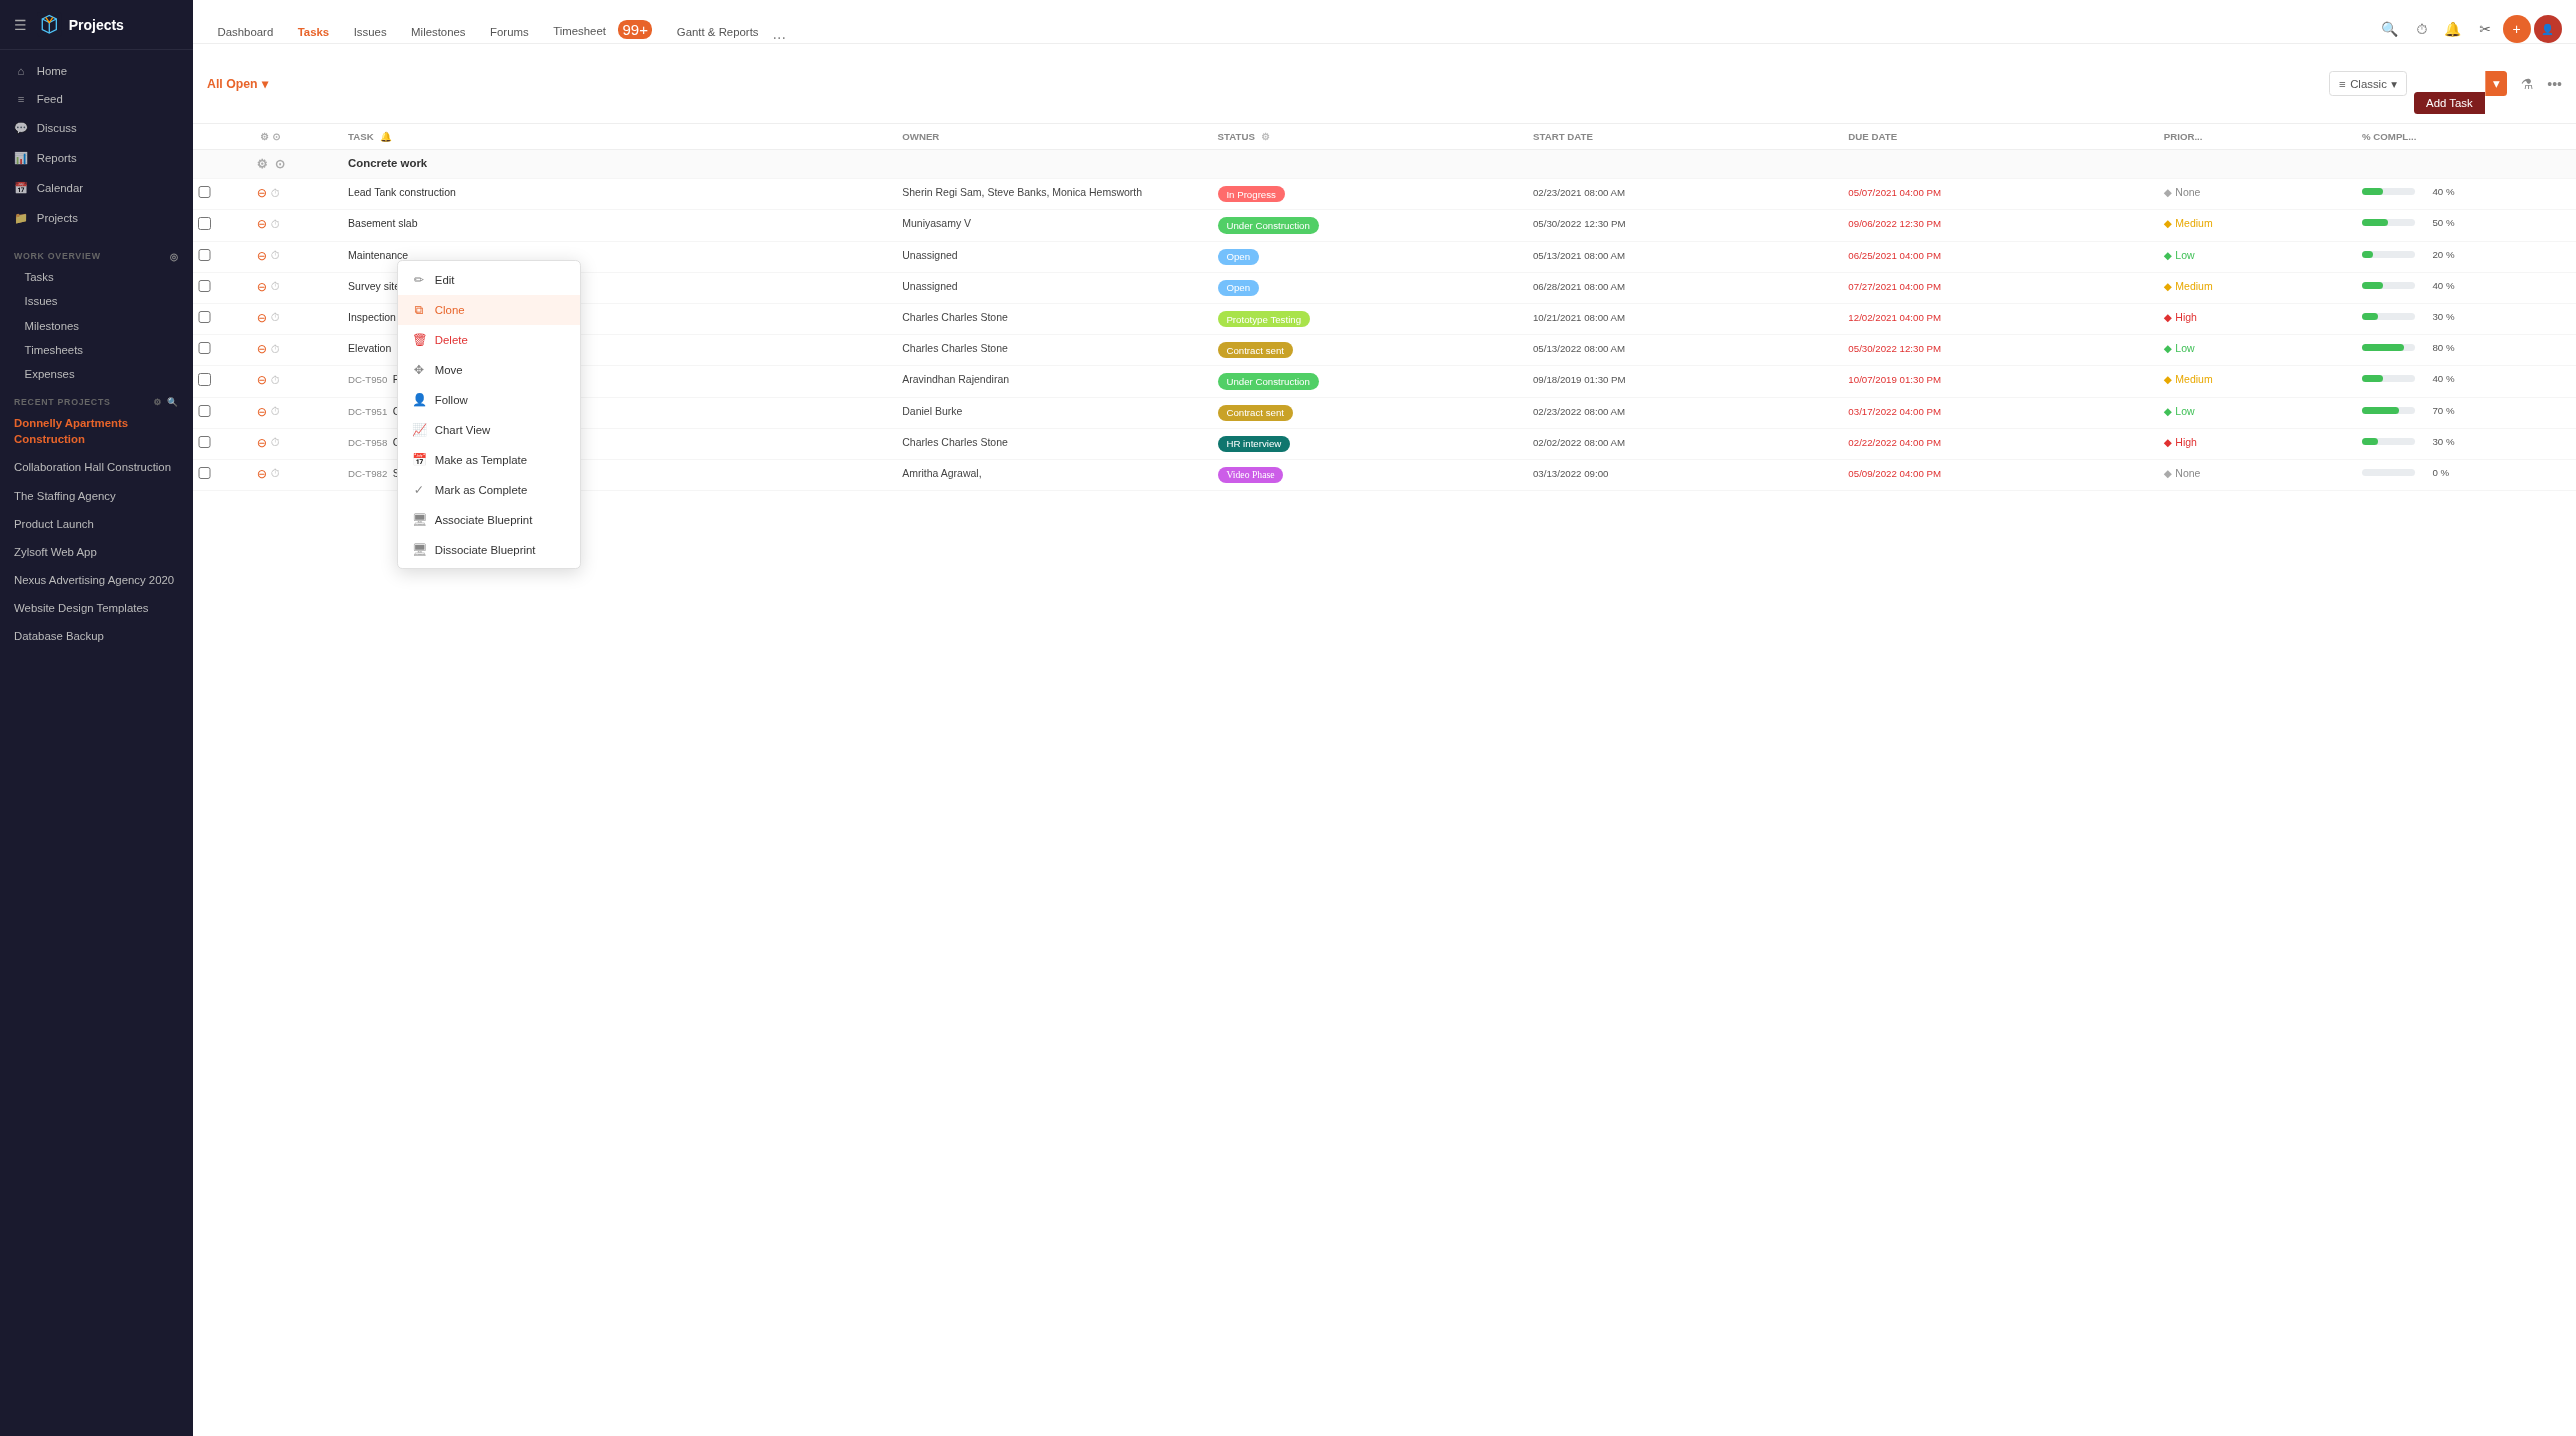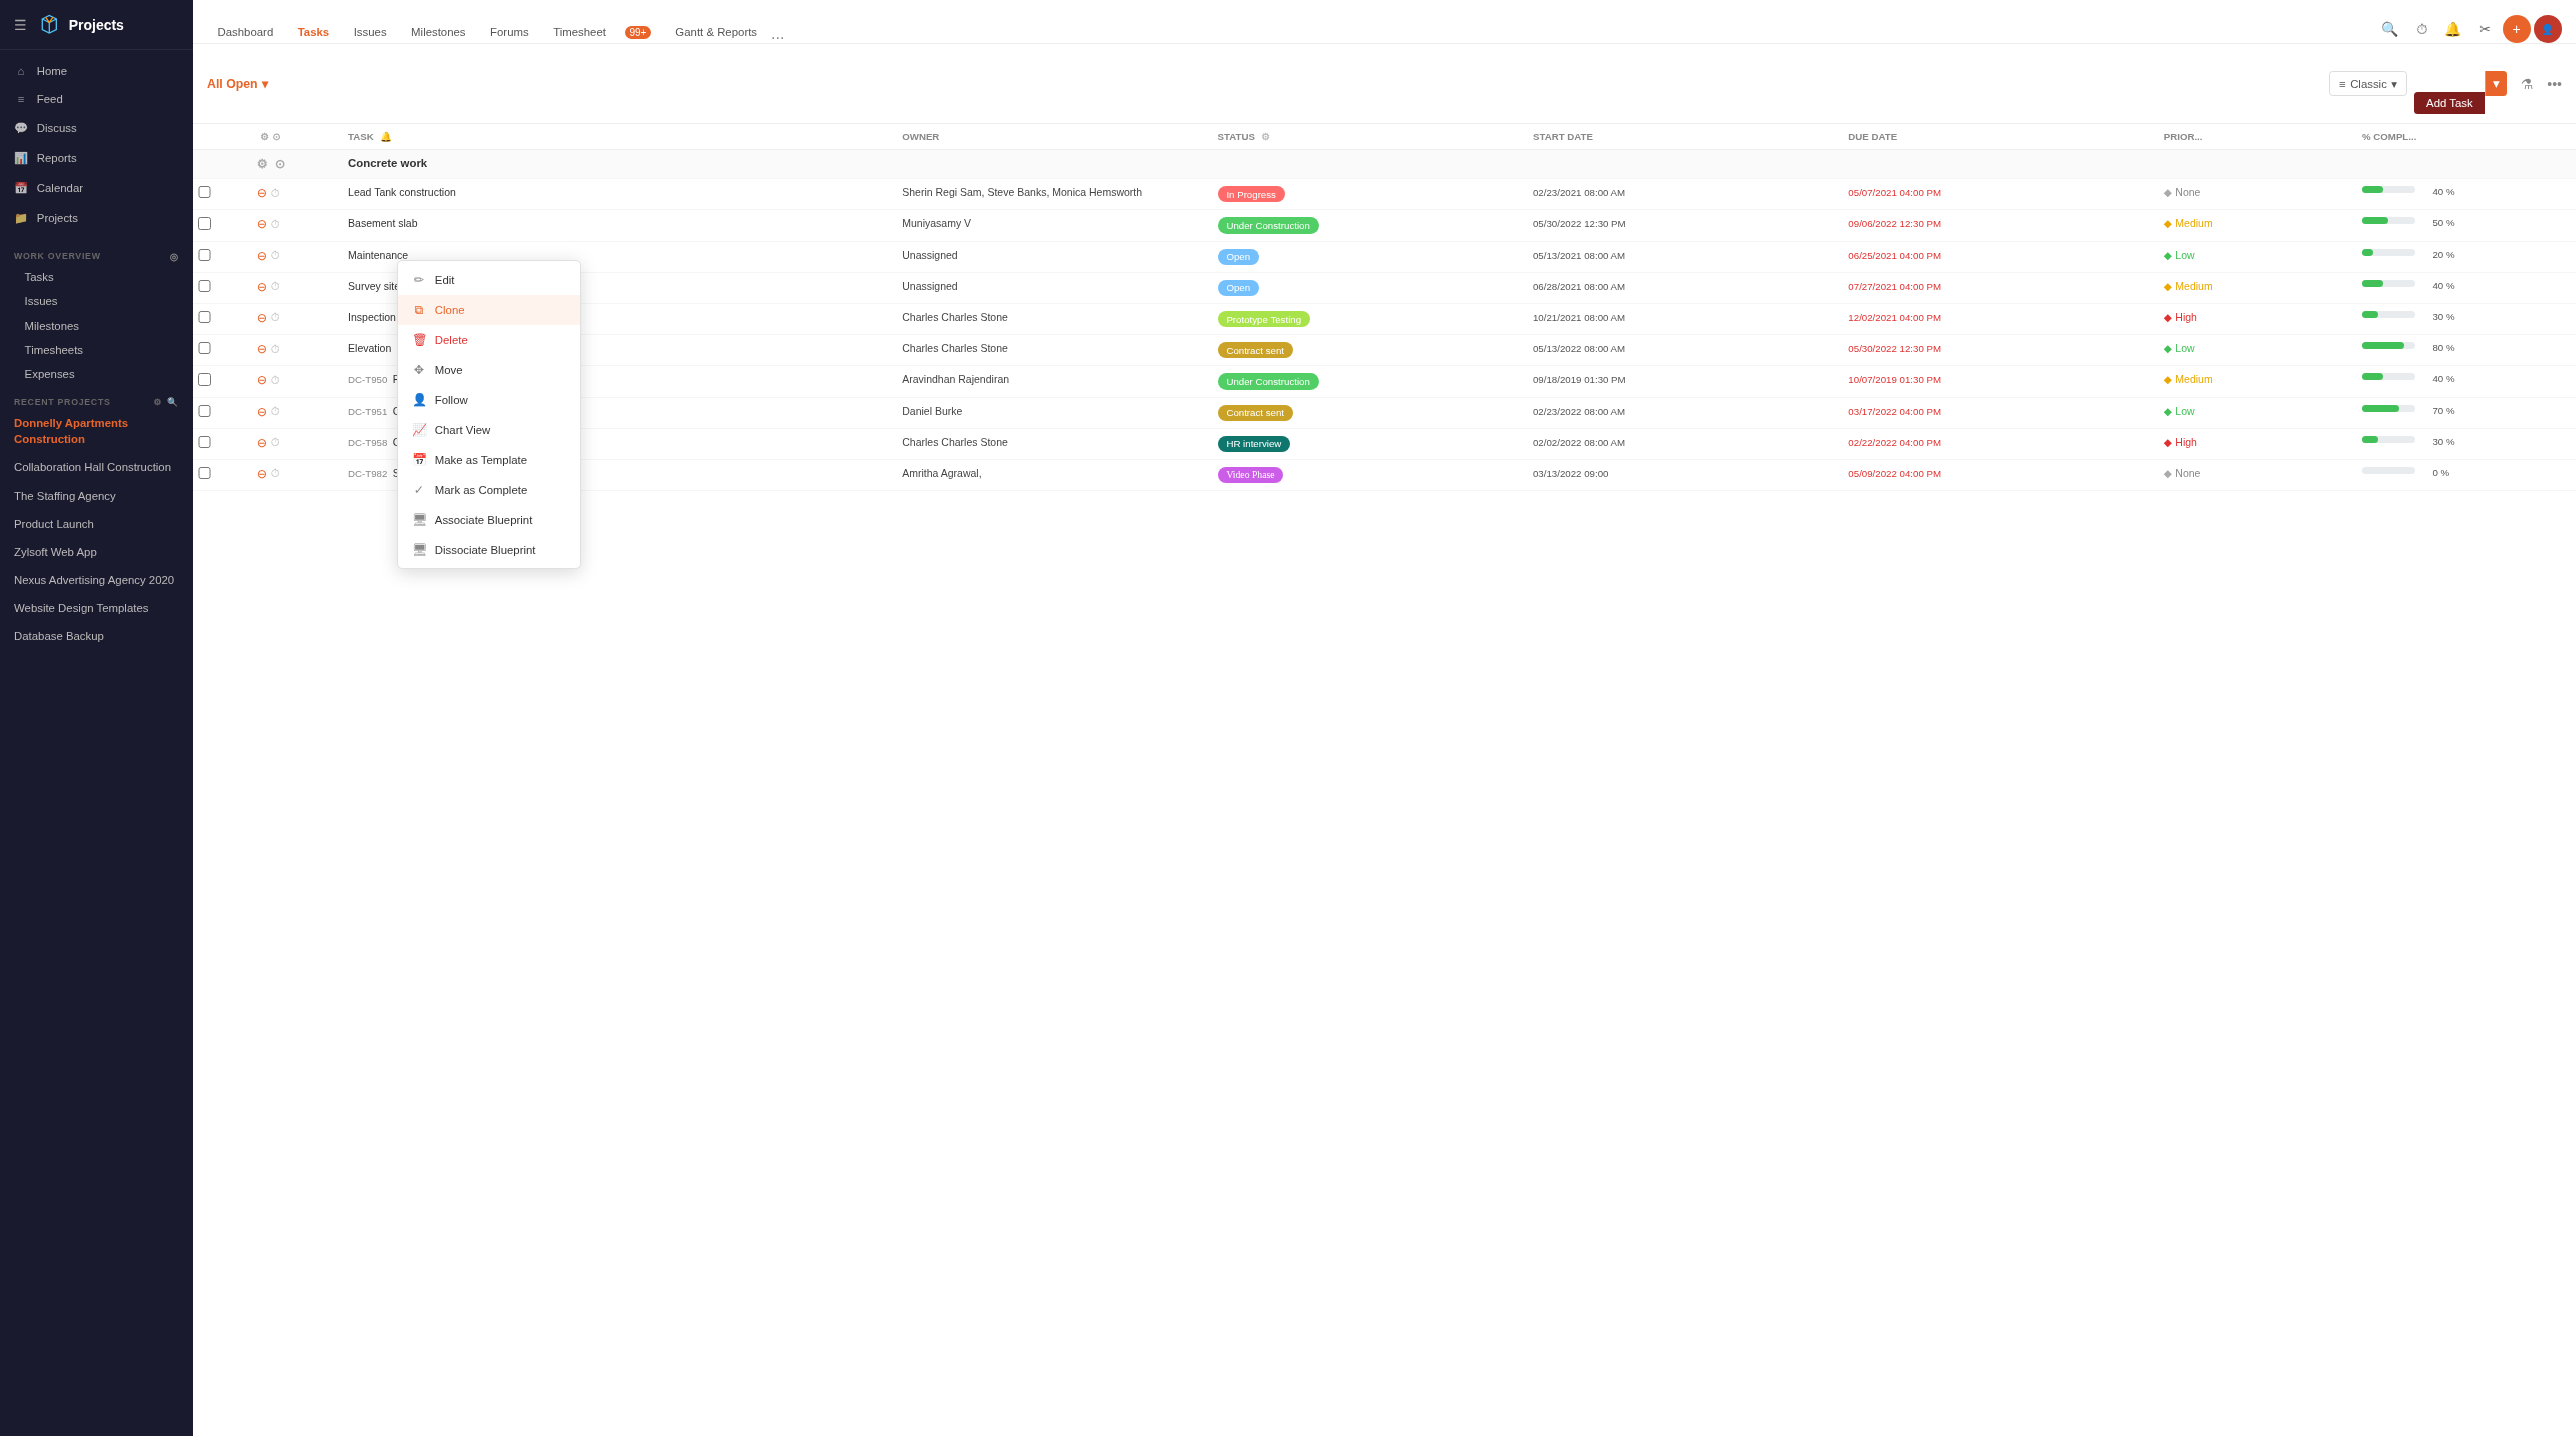--- a/index.html
+++ b/index.html
@@ -19,21 +19,21 @@
     .recent-project-item { padding: 6.1px 14px; color: #bbb; cursor: pointer; font-size: 11.4px; line-height: 1.4; }
     .recent-project-item.active { color: #e8642a; font-weight: 600; }
 
     
     .main { flex: 1; display: flex; flex-direction: column; overflow: hidden; background: #fff; }
 
     
     .topnav { display: flex; align-items: flex-end; padding: 0 14px; height: 44px; border-bottom: 0.9px solid #eee; gap: 3.5px; flex-shrink: 0; }
     .topnav-item { padding: 5.3px 10.5px; color: #555; cursor: pointer; font-size: 11.4px; border-radius: 3.5px; white-space: nowrap; }
     .topnav-item.active { color: #e8642a; font-weight: 600; }
-    .topnav-badge { background: #e8642a; color: #fff; font-size: 10px; padding: 0.9px 4.4px; border-radius: 8.8px; margin-left: 16px; }
+    .topnav-badge { background: #e8642a; color: #fff; font-size: 15px; padding: 0.9px 4.4px; border-radius: 8.8px; margin-left: 9px; }
     .topnav-spacer { flex: 1; }
     .topnav-icon { width: 28px; height: 28px; display: flex; align-items: center; justify-content: center; color: #666; cursor: pointer; font-size: 14px; border-radius: 50%; }
     .topnav-avatar { width: 28px; height: 28px; border-radius: 50%; background: #c0392b; display: flex; align-items: center; justify-content: center; color: #fff; font-size: 10.5px; cursor: pointer; overflow: hidden; }
     .topnav-add { background: #7f1d1d; color: #fff; border: none; padding: 5.3px 12.3px; border-radius: 3.5px 0 0 3.5px; cursor: pointer; font-size: 11.4px; font-weight: 500; margin-top: 39px; }
     .topnav-add-caret { background: #e8642a; color: #fff; border: none; border-left: 0.9px solid rgba(255,255,255,0.3); padding: 5.3px 7px; border-radius: 0 3.5px 3.5px 0; cursor: pointer; }
     .topnav-more { color: #888; cursor: pointer; font-size: 16px; }
 
     
     .toolbar { display: flex; align-items: center; padding: 8.8px 14px; border-bottom: 0.9px solid #eee; gap: 7px; flex-shrink: 0; }
     .all-open-btn { display: flex; align-items: center; gap: 4.4px; color: #e8642a; font-size: 12.3px; font-weight: 600; cursor: pointer; border: none; background: none; }
@@ -60,21 +60,21 @@
     .due-date-red { color: #e03131; font-size: 9.7px; }
     .priority-badge { display: flex; align-items: center; gap: 3.5px; font-size: 10.5px; white-space: nowrap; }
     .priority-none { color: #888; }
     .priority-medium { color: #e8a800; }
     .priority-low { color: #40c057; }
     .priority-high { color: #e03131; }
     .progress-bar-wrap { width: 53px; }
     .progress-bar-bg { background: #e9ecef; border-radius: 3.5px; height: 7px; width: 100%; }
     .progress-bar-fill { height: 7px; border-radius: 3.5px; background: #40c057; }
     .progress-label { font-size: 9.7px; color: #555; margin-left: 3.5px; }
-    .progress-cell { display: flex; align-items: flex-start; gap: 14px; }
+    .progress-cell { display: flex; align-items: center; gap: 14px; }
     .task-id { color: #888; font-size: 9.7px; margin-right: 5.3px; }
     .task-name { color: #333; font-size: 10.5px; }
     .owner-name { color: #444; font-size: 10.5px; }
     .date-text { color: #555; font-size: 9.7px; }
     .row-checkbox { width: 12.3px; height: 12.3px; cursor: pointer; }
     .task-icons { display: flex; gap: 3.5px; align-items: center; color: #bbb; font-size: 11.4px; }
     .col-task { width: 246px; }
     .col-owner { width: 140px; }
     .col-status { width: 140px; }
     .col-startdate { width: 140px; }

